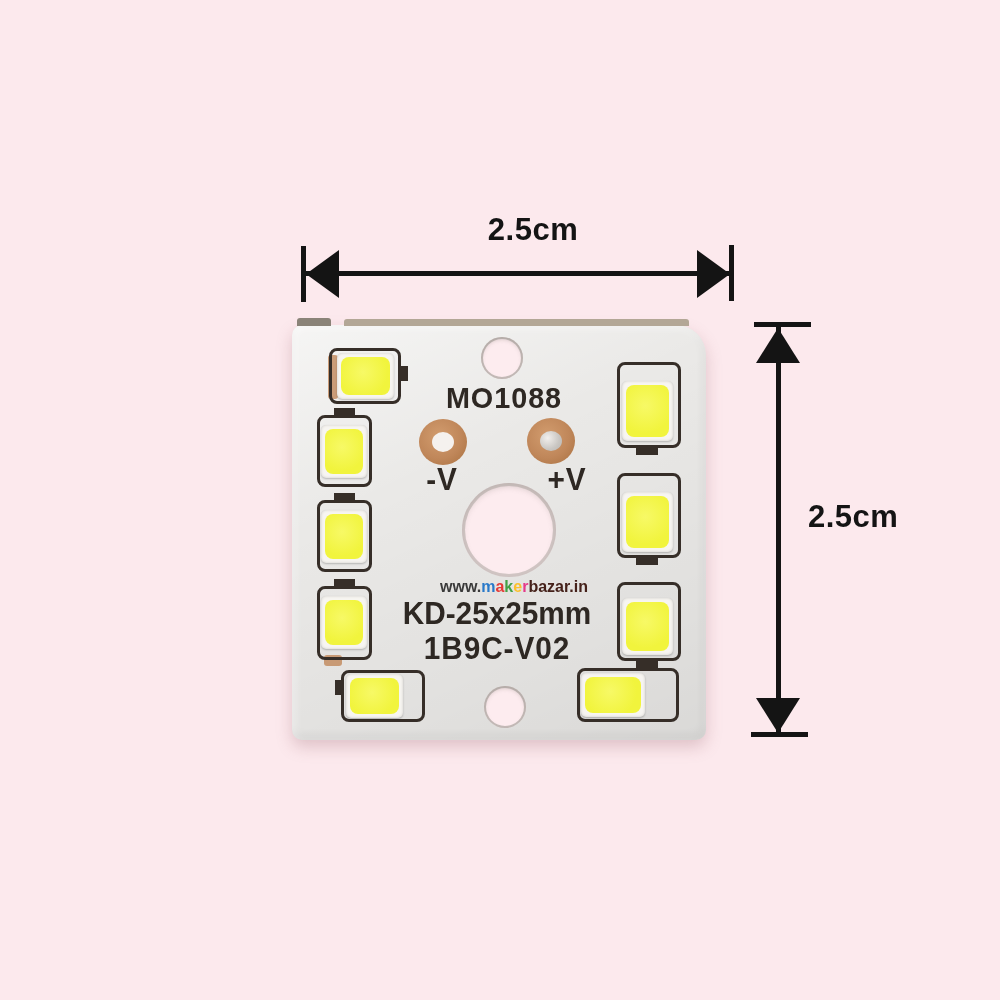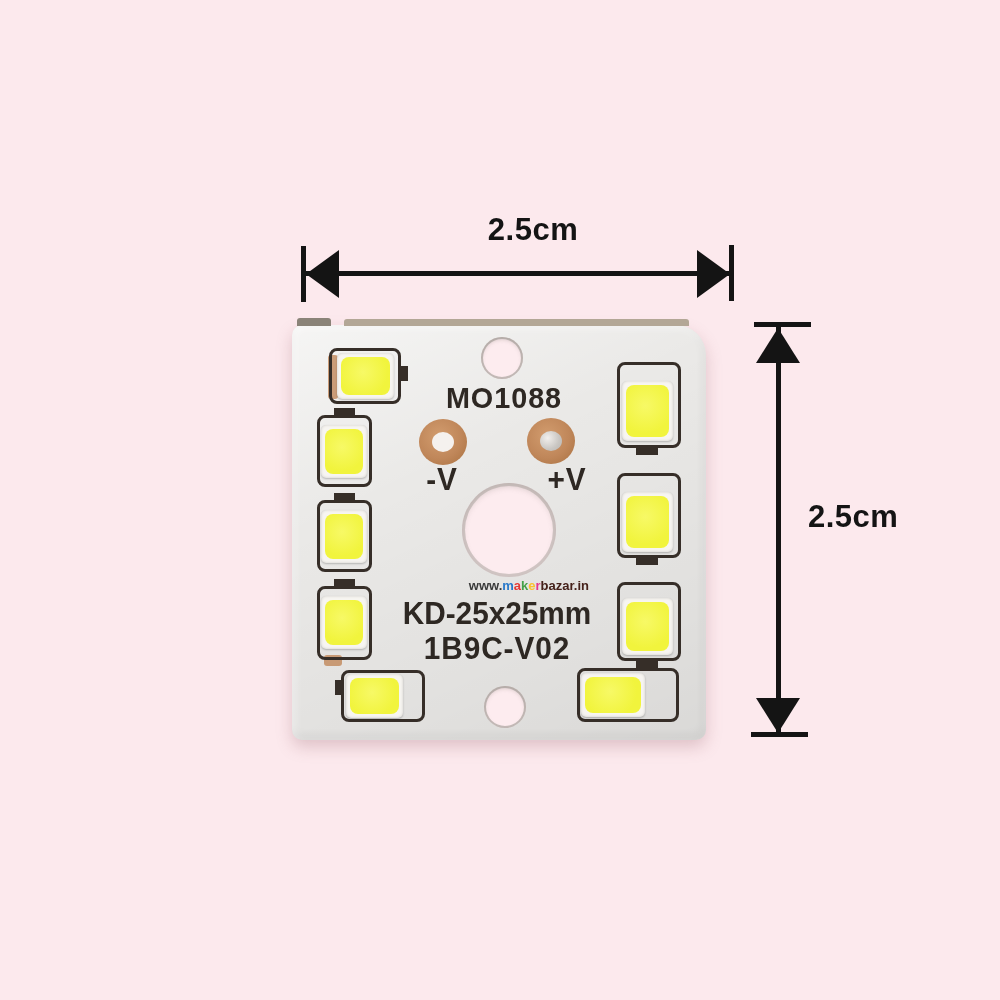--- a/index.html
+++ b/index.html
@@ -57,22 +57,22 @@
   .silk {
     position: absolute; color: var(--silk, #2e2823);
     text-align: center; font-weight: 700; transform: scaleX(0.96);
   }
   .silk-model   { font-size: 30px; letter-spacing: 1px; }
   .silk-term    { font-size: 31px; letter-spacing: 1px; }
   .silk-size    { font-size: 31px; letter-spacing: 0px; }
   .silk-version { font-size: 31px; letter-spacing: 1px; }
 
   .watermark {
-    position: absolute; text-align: right;
-    font-size: 13px; font-weight: 700; letter-spacing: 0px; white-space: nowrap;
+    position: absolute; text-align: center;
+    font-size: 16px; font-weight: 700; letter-spacing: 0px; white-space: nowrap;
   }
 
   
   .led {
     position: absolute; box-sizing: border-box;
     border: 3px solid var(--outline, #362e28); border-radius: 8px;
   }
   .led .pkg {
     position: absolute; display: block;
     background: var(--pkg, #f7f5f1); border-radius: 5px;

